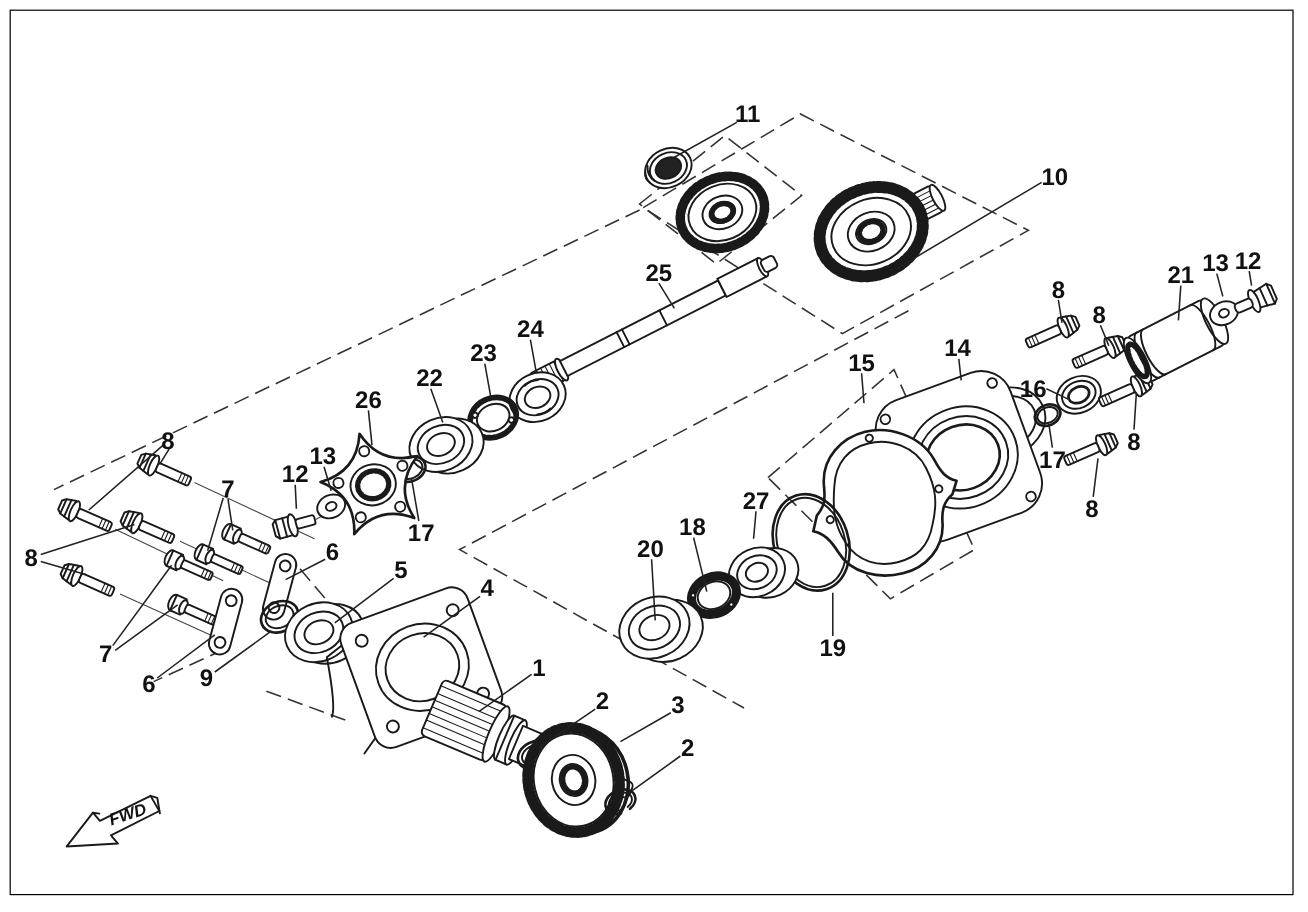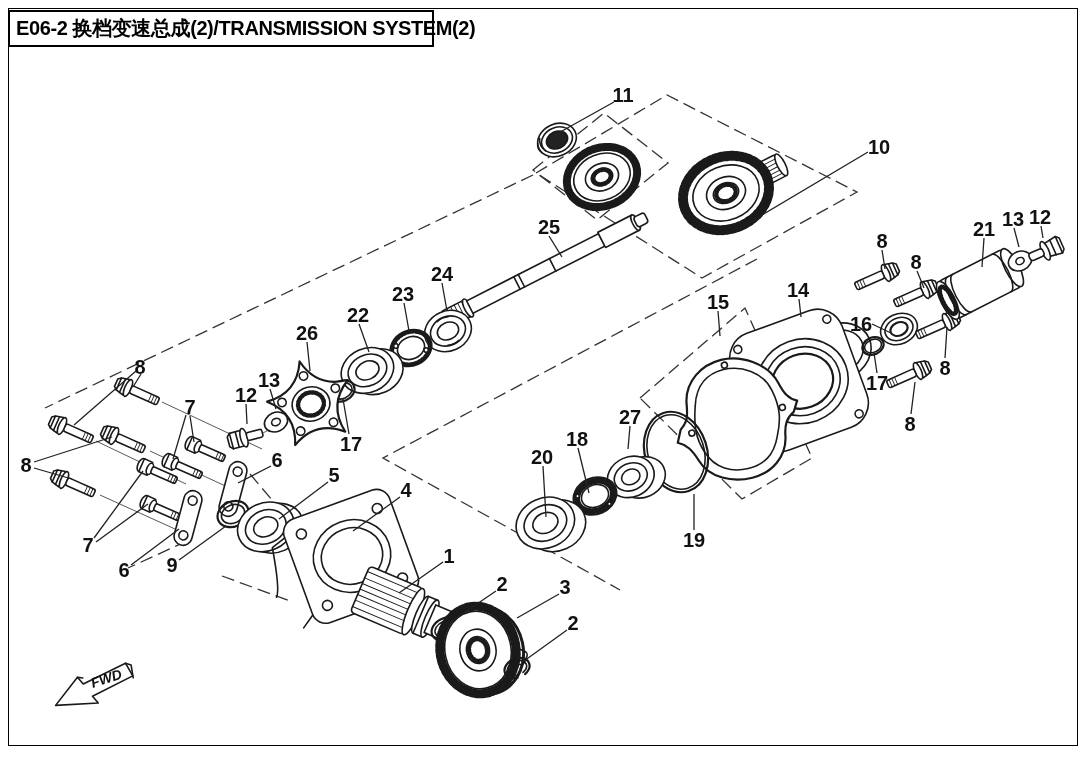--- a/index.html
+++ b/index.html
@@ -25,23 +25,20 @@
   .teeth{fill:#fff!important;stroke-width:8!important;stroke-dasharray:2.8 2.2!important}
   .teeth2{fill:#fff!important;stroke-width:10!important;stroke-dasharray:3 2.6!important}
   .tg{fill:#fff!important;stroke-width:9!important;stroke-dasharray:3.2 2.4!important}
   .fwdtxt{font:italic bold 14px "Liberation Sans",sans-serif;fill:#111;text-anchor:middle}
 </style>
 </head>
 <body>
 
 <div class="page">
   <div class="frame"></div>
-  <div class="titlebox">
-    <span>E06-2 换档变速总成(2)/TRANSMISSION SYSTEM(2)</span>
-  </div>
 
   <svg width="1090" height="760" viewBox="0 0 1090 760">
     <defs>
       <g id="b8" class="pt">
         <path d="M-10,-6.5 L-2,-8.5 -2,8.5 -10,6.5 Z"></path>
         <path class="nf" d="M-10,-6.5 -13,-4 -13,4 -10,6.5 M-6,-7.5 -6,7.5"></path>
         <ellipse cx="0" cy="0" rx="3.2" ry="9"></ellipse>
         <rect x="3" y="-4" width="30" height="8" rx="2"></rect>
         <path class="nf thin" d="M24,-4 24,4 M27,-4 27,4 M30,-4 30,4"></path>
       </g>

